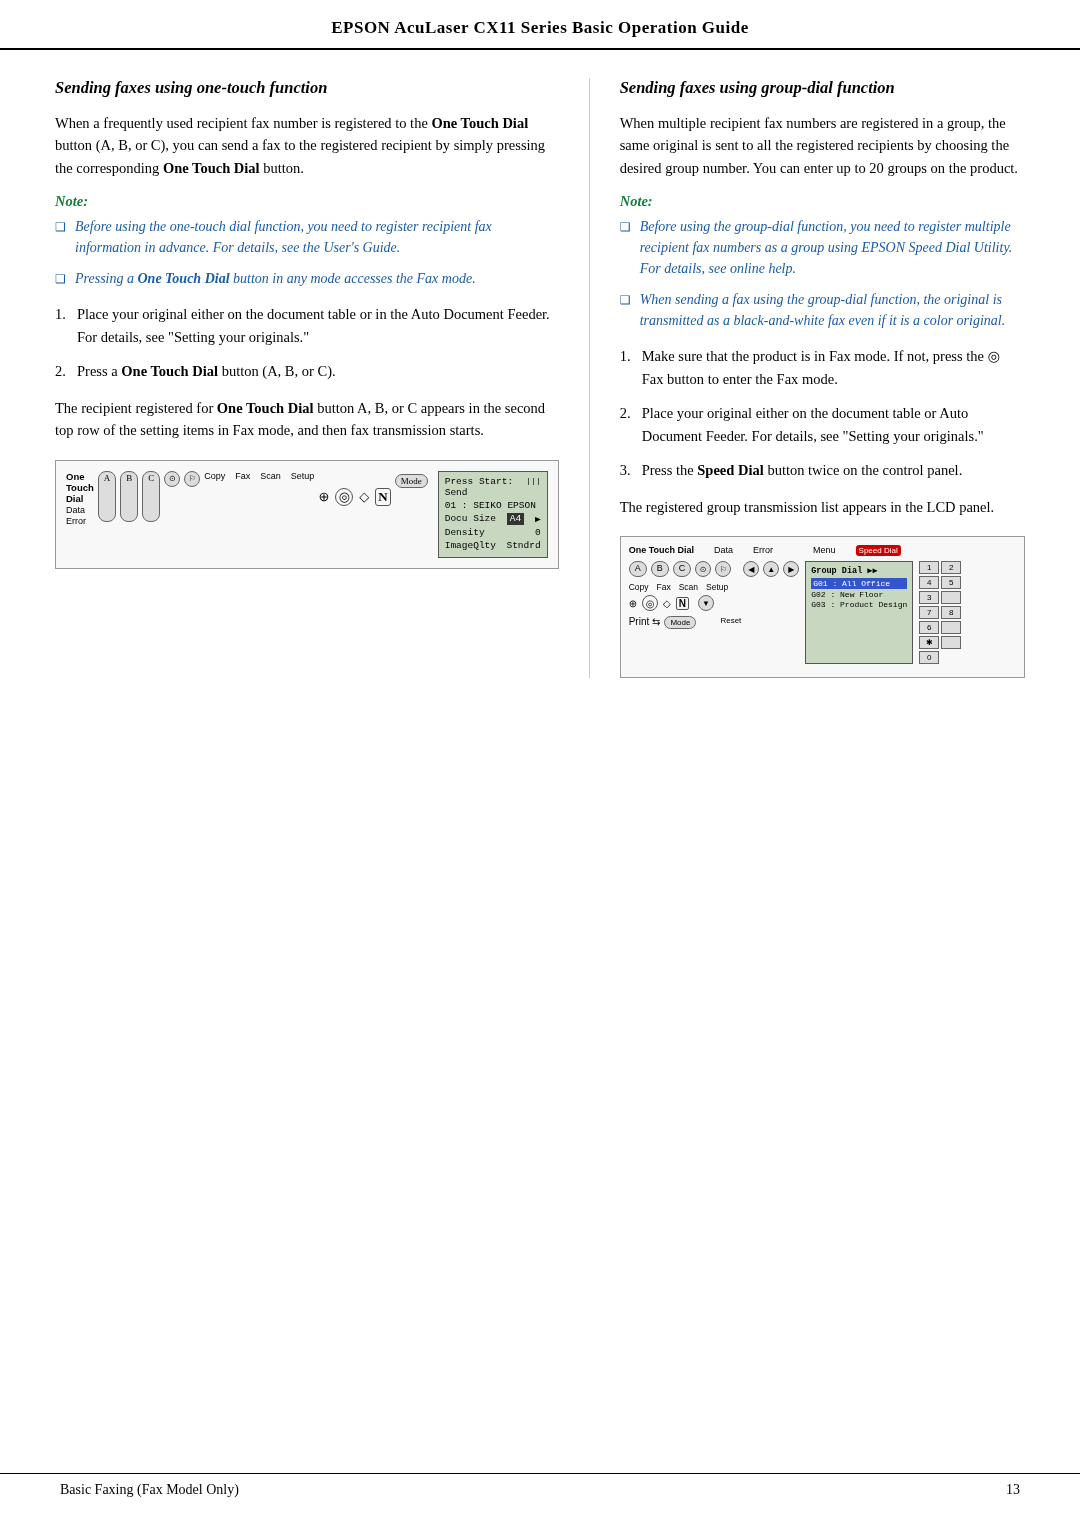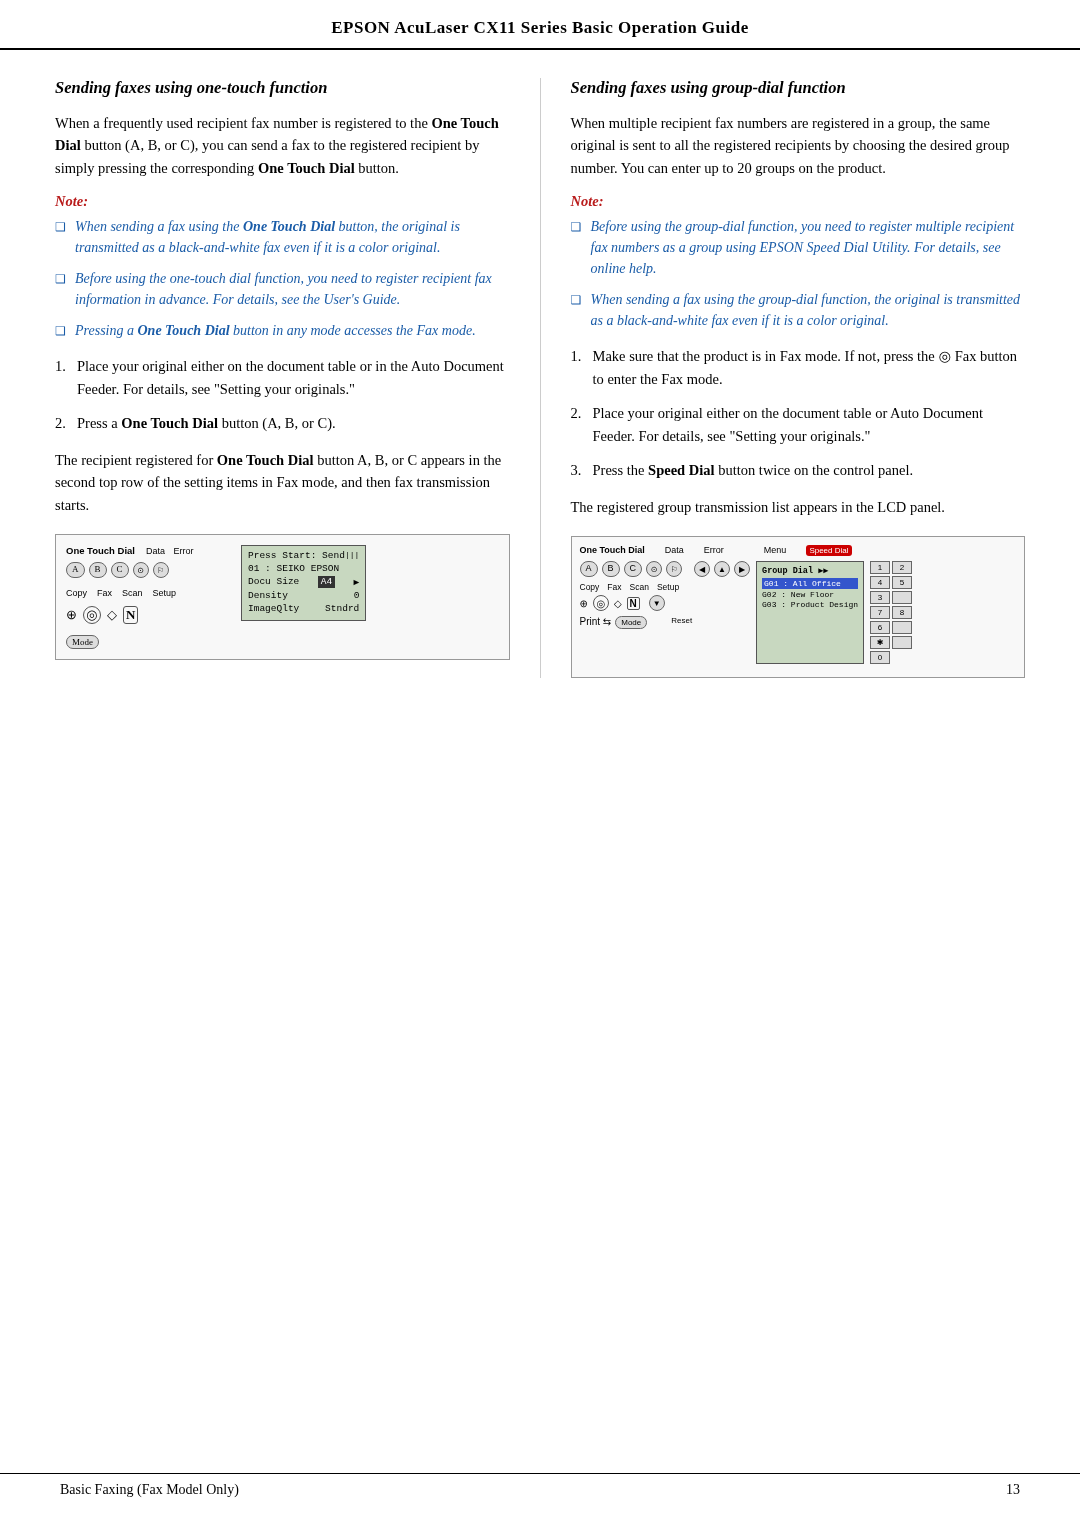--- a/index.html
+++ b/index.html
@@ -55,21 +55,21 @@
     }
     .body-text {
       font-size: 14.5px;
       line-height: 1.55;
       margin-bottom: 14px;
     }
     .note-label {
       font-size: 14.5px;
       font-weight: bold;
       font-style: italic;
-      color: #b91c1c;
+      color: #15803d;
       margin-bottom: 6px;
     }
     .note-list {
       list-style: none;
       margin-bottom: 14px;
       padding: 0;
     }
     .note-list li {
       font-size: 14px;
       font-style: italic;
@@ -201,23 +201,20 @@
 
   <div class="left-col">
     <div class="section-heading">Sending faxes using one-touch function</div>
     <p class="body-text">
       When a frequently used recipient fax number is registered to the <span class="inline-bold-serif">One Touch Dial</span> button (A, B, or C), you can send a fax to the registered recipient by simply pressing the corresponding <span class="inline-bold-serif">One Touch Dial</span> button.
     </p>
 
     <div class="note-label">Note:</div>
     <ul class="note-list">
       <li>
-        <em>When sending a fax using the <span class="inline-bold-serif">One Touch Dial</span> button, the original is transmitted as a black-and-white fax even if it is a color original.</em>
-      </li>
-      <li>
         <em>Before using the one-touch dial function, you need to register recipient fax information in advance. For details, see the User's Guide.</em>
       </li>
       <li>
         <em>Pressing a <span class="inline-bold-serif">One Touch Dial</span> button in any mode accesses the Fax mode.</em>
       </li>
     </ul>
 
     <ol class="numbered-list">
       <li>
         <span class="num">1.</span>
@@ -228,21 +225,21 @@
         Press a <span class="inline-bold-serif">One Touch Dial</span> button (A, B, or C).
       </li>
     </ol>
 
     <p class="sub-body">
       The recipient registered for <span class="inline-bold-serif">One Touch Dial</span> button A, B, or C appears in the second top row of the setting items in Fax mode, and then fax transmission starts.
     </p>
 
     <div class="diagram-area">
 
-      <div style="display:flex; flex-direction:column; gap:4px; min-width:165px;">
+      <div style="display:flex; flex-direction:row; gap:4px; min-width:165px;">
         <div style="font-size:10px; font-family:Arial,sans-serif; margin-bottom:2px;">
           <span style="font-size:9.5px; font-weight:bold;">One Touch Dial</span>
           &nbsp;&nbsp;
           <span style="font-size:9px;">Data</span>
           &nbsp;
           <span style="font-size:9px;">Error</span>
         </div>
         <div style="display:flex; gap:4px; margin-bottom:6px;">
           <span class="btn-oval">A</span>
           <span class="btn-oval">B</span>

